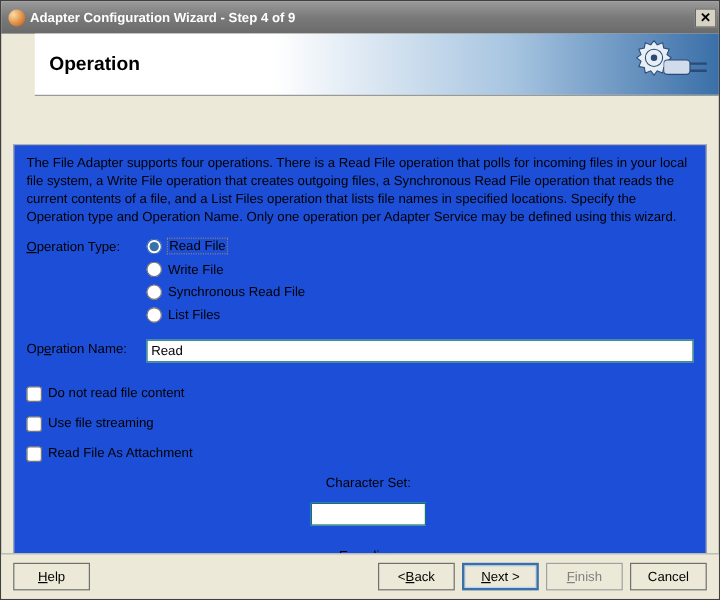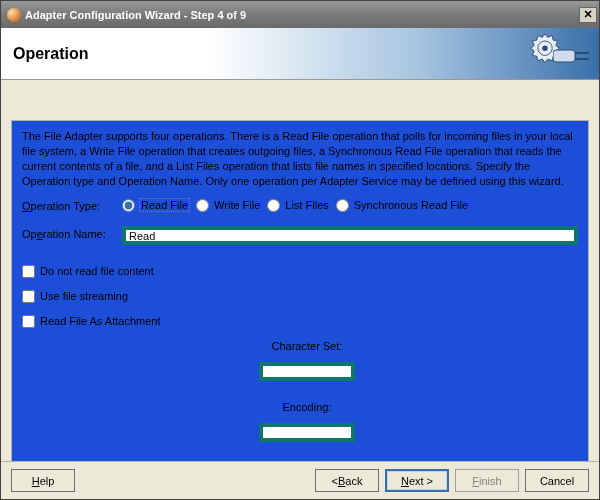--- a/index.html
+++ b/index.html
@@ -3,41 +3,41 @@
 <meta charset="utf-8">
 <style>
   * { box-sizing: border-box; }
   html, body { margin:0; padding:0; }
   body { font-family: "Tahoma", "Segoe UI", sans-serif; font-size: 11px; color:#000; }
   .window { width:600px; height:500px; border:1px solid #404040; background:#ece9d8; display:flex; flex-direction:column; }
   .titlebar { height:27px; background: linear-gradient(to bottom, #9a9a9a 0%, #7a7a7a 50%, #6a6a6a 100%); color:#fff; display:flex; align-items:center; padding:0 2px 0 6px; font-weight:bold; font-size:11px; }
   .titlebar .title-icon { width:14px; height:14px; margin-right:4px; border-radius:50%; background: radial-gradient(circle at 30% 30%, #ffdca0, #c05000);}
   .titlebar .spacer { flex:1; }
   .titlebar .close-btn { width:18px; height:16px; background:#d6d2c4; color:#000; display:flex; align-items:center; justify-content:center; font-weight:bold; font-size:11px; border:1px solid #666; cursor:default; font-family:Arial,sans-serif; }
-  .header { height:52px; background: linear-gradient(to right, #ffffff 0%, #ffffff 35%, #a6c4e0 70%, #3a6fa8 100%); border-bottom:1px solid #999; position:relative; padding:0 12px; display:flex; align-items:center;}
+  .header { height:52px; background: linear-gradient(to right, #ffffff 0%, #ffffff 35%, #a6c4e0 70%, #3a6fa8 100%); border-bottom:1px solid #999; position:relative; padding:0 12px; display:flex; align-items:center;margin-left:28px;}
   .header h1 { margin:0; font-size:16px; font-weight:bold; color:#000;}
   .header .gearwrap { position:absolute; right:6px; top:0; width:90px; height:52px; overflow:hidden; }
   .gear { position:absolute; top:4px; right:30px; width:36px; height:36px; }
   .gear .cog { fill:#e8eef6; stroke:#2b4a75; stroke-width:1; }
   .gear .hub { fill:#2b4a75; }
   .plug { position:absolute; top:18px; right:0px; width:40px; height:20px; }
   .plug .body { fill:#d0dceb; stroke:#2b4a75; stroke-width:1; }
   .plug .pin { stroke:#2b4a75; stroke-width:2; }
   .content { flex:1; padding:8px 10px 6px 10px; overflow:hidden; display:flex; flex-direction:column; }
   .framebox { flex:1; border:1px solid #b0b0b0; background:#1d4ed8; padding:8px 10px; display:flex; flex-direction:column;margin-top:32px; }
   .intro { line-height:1.35; margin-bottom:10px; }
   .row { display:flex; margin-bottom:4px; }
   .lbl { width:100px; padding-top:2px; }
   .lbl .ul { text-decoration: underline; }
-  .radios { display:flex; flex-direction:row; gap:6px; }
+  .radios { display:flex; flex-direction:column; gap:6px; }
   .radio { display:flex; align-items:center; gap:4px; }
   .radio input { margin:0; width:13px; height:13px; accent-color:#3a6fa8;}
   .radio .rl { padding:0 1px; }
   .rl-sel { border:1px dotted #808080; }
-  .textfield { flex:1; height:19px; border:4px solid #0f766e; background:#fff; padding:1px 3px; font-family:inherit; font-size:11px; }
+  .textfield { flex:1; height:19px; border:1px solid #0f766e; background:#fff; padding:1px 3px; font-family:inherit; font-size:11px; }
   .opname-row { display:flex; align-items:flex-start; margin-top:10px; margin-bottom:14px; }
   .opname-row .lbl { width:100px; }
   .chk { display:flex; gap:5px; margin:6px 0; }
   .chk input { margin:0; width:13px; height:13px; }
   .sub { margin:6px 0 2px 14px; display:flex; align-items:center; gap:10px; flex-wrap:nowrap;flex-direction:column;}
   .sub .slabel { color:#000; white-space:nowrap;}
   .sub input.textfield { width:96px; flex:none; }
   .footer { height:38px; border-top:1px solid #b0b0b0; background:#ece9d8; display:flex; align-items:center; padding:0 10px; gap:6px;}
   .footer .fspacer { flex:1; }
   .btn { min-width:64px; height:23px; background:#ece9d8; border:1px solid #707070; font-family:inherit; font-size:11px; padding:0 8px; cursor:default; display:inline-flex; align-items:center; justify-content:center;}
@@ -84,25 +84,25 @@
           <label class="radio">
             <input type="radio" name="optype" checked="" style="">
             <span class="rl rl-sel"><span class="ul">R</span><span>ead File</span></span>
           </label>
           <label class="radio">
             <input type="radio" name="optype" style="">
             <span class="rl"><span class="ul">W</span><span>rite File</span></span>
           </label>
           <label class="radio">
             <input type="radio" name="optype" style="">
-            <span class="rl"><span class="ul">L</span><span>ist Files</span></span>
+            <span class="rl"><span class="ul">S</span><span>ynchronous Read File</span></span>
           </label>
           <label class="radio">
             <input type="radio" name="optype" style="">
-            <span class="rl"><span class="ul">S</span><span>ynchronous Read File</span></span>
+            <span class="rl"><span class="ul">L</span><span>ist Files</span></span>
           </label>
         </div>
       </div>
 
       <div class="opname-row">
         <div class="lbl"><span>Op</span><span class="ul">e</span><span>ration Name:</span></div>
         <input class="textfield" type="text" value="Read" style="">
       </div>
 
       <label class="chk">

